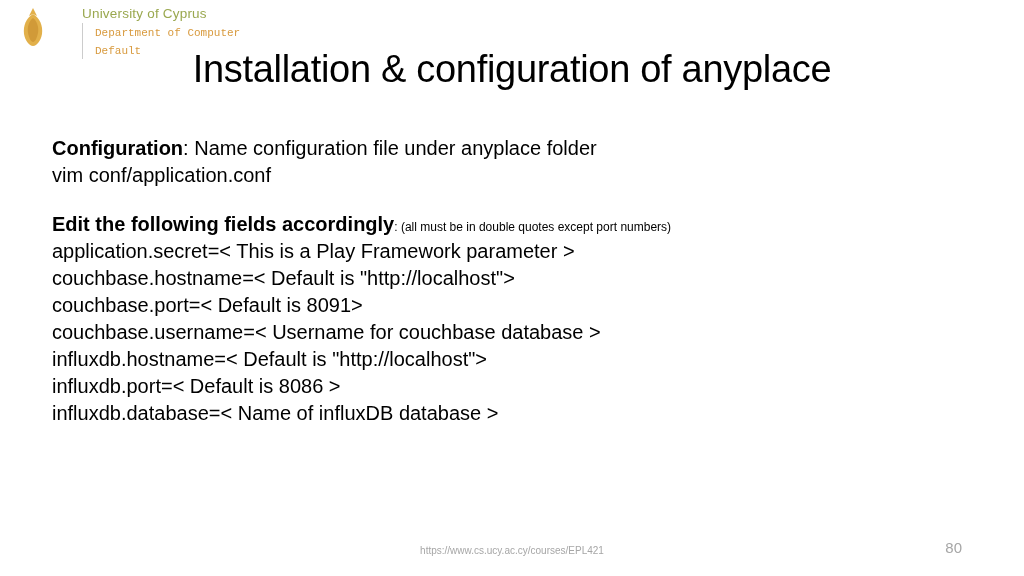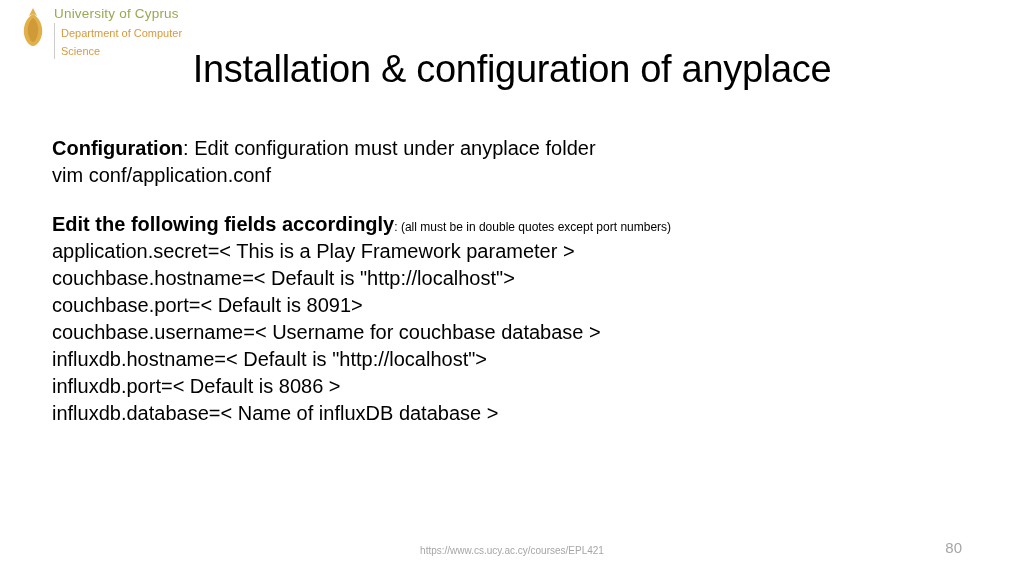--- a/index.html
+++ b/index.html
@@ -22,41 +22,43 @@
     .logo-icon {
       width: 30px;
       height: 42px;
       position: relative;
     }
     .logo-icon svg { width: 100%; height: 100%; }
     .logo-text {
       display: flex;
       flex-direction: column;
       line-height: 1.15;
+      margin-left: 28px;
     }
     .logo-line1 {
       color: #9aa84f;
       font-size: 13.5px;
       font-weight: 500;
       letter-spacing: 0.2px;
     }
     .logo-line2 {
       color: #d89a3e;
       font-size: 11px;
       font-weight: 500;
     }
     .logo-line3 {
       color: #d89a3e;
       font-size: 11px;
       font-weight: 500;
     }
     .logo-divider {
       border-left: 1px solid #ccc;
-      padding-left: 6px;
+      padding-left: 12px;
       margin-top: 1px;
+      font-family: Liberation Mono, monospace;
     }
     .slide-title {
       position: absolute;
       top: 48px;
       left: 0;
       right: 0;
       text-align: center;
       font-size: 38px;
       color: #000;
       font-weight: 400;
@@ -102,30 +104,30 @@
     <svg viewBox="0 0 30 42">
       <path d="M15 2 L19 10 L15 8 L11 10 Z" fill="#e2b04a"></path>
       <path d="M15 8 C8 12 5 20 6 28 C7 34 11 40 15 40 C19 40 23 34 24 28 C25 20 22 12 15 8 Z" fill="#e2b04a"></path>
       <path d="M15 12 C11 15 9 21 10 27 C11 32 13 36 15 36 C17 36 19 32 20 27 C21 21 19 15 15 12 Z" fill="#d19a38"></path>
     </svg>
   </div>
   <div class="logo-text">
     <span class="logo-line1">University of Cyprus</span>
     <div class="logo-divider">
       <span class="logo-line2">Department of Computer</span><br>
-      <span class="logo-line3">Science</span>
+      <span class="logo-line3">Default</span>
     </div>
   </div>
 </div>
 
 <h1 class="slide-title">Installation &amp; configuration of anyplace</h1>
 
 <div class="body-content">
   <span class="line">
-    <span class="bold">Configuration</span><span>: Edit configuration must under anyplace folder</span>
+    <span class="bold">Configuration</span><span>: Name configuration file under anyplace folder</span>
   </span>
   <span class="line">vim conf/application.conf</span>
   <div class="gap"></div>
   <span class="line">
     <span class="bold">Edit the following fields accordingly</span><span class="small-note">: (all must be in double quotes except port numbers)</span>
   </span>
   <span class="line">application.secret=&lt; This is a Play Framework parameter &gt;</span>
   <span class="line">couchbase.hostname=&lt; Default is "http://localhost"&gt;</span>
   <span class="line">couchbase.port=&lt; Default is 8091&gt;</span>
   <span class="line">couchbase.username=&lt; Username for couchbase database &gt;</span>

